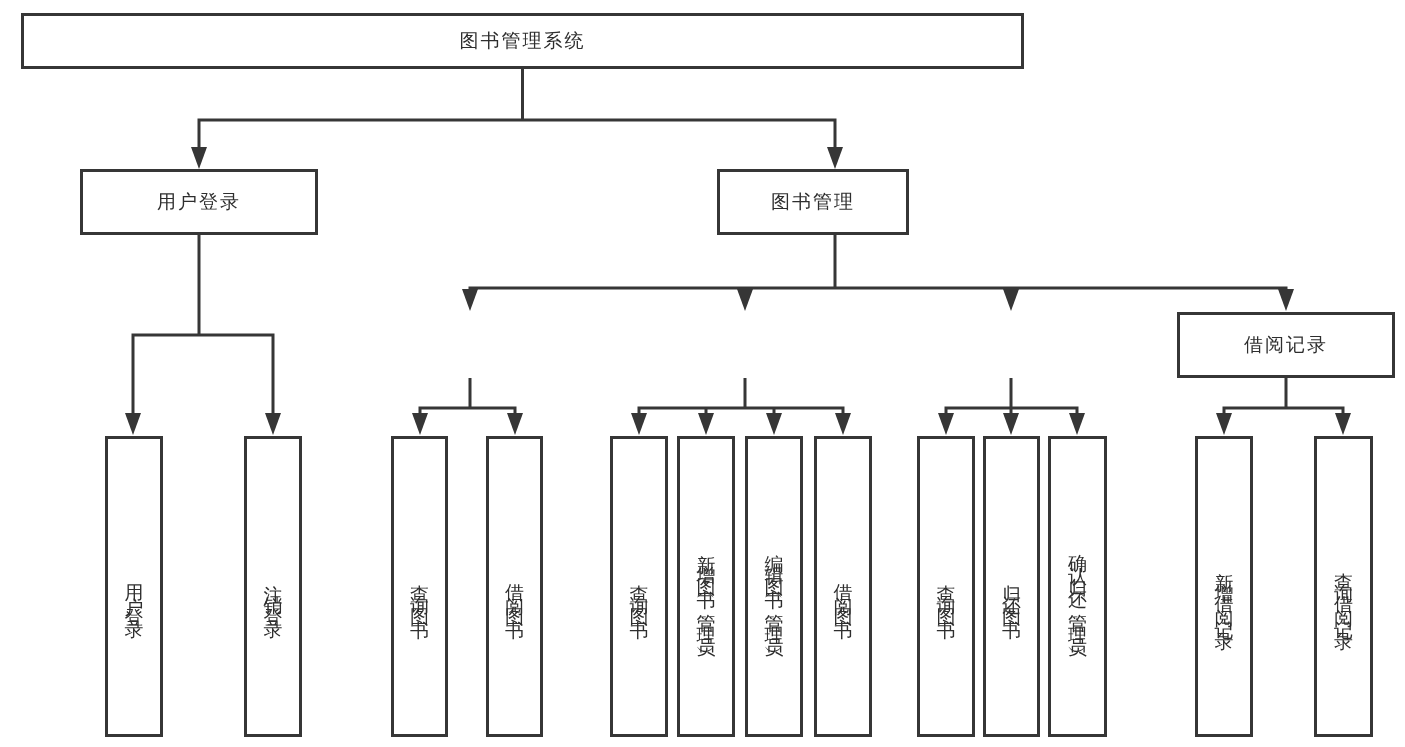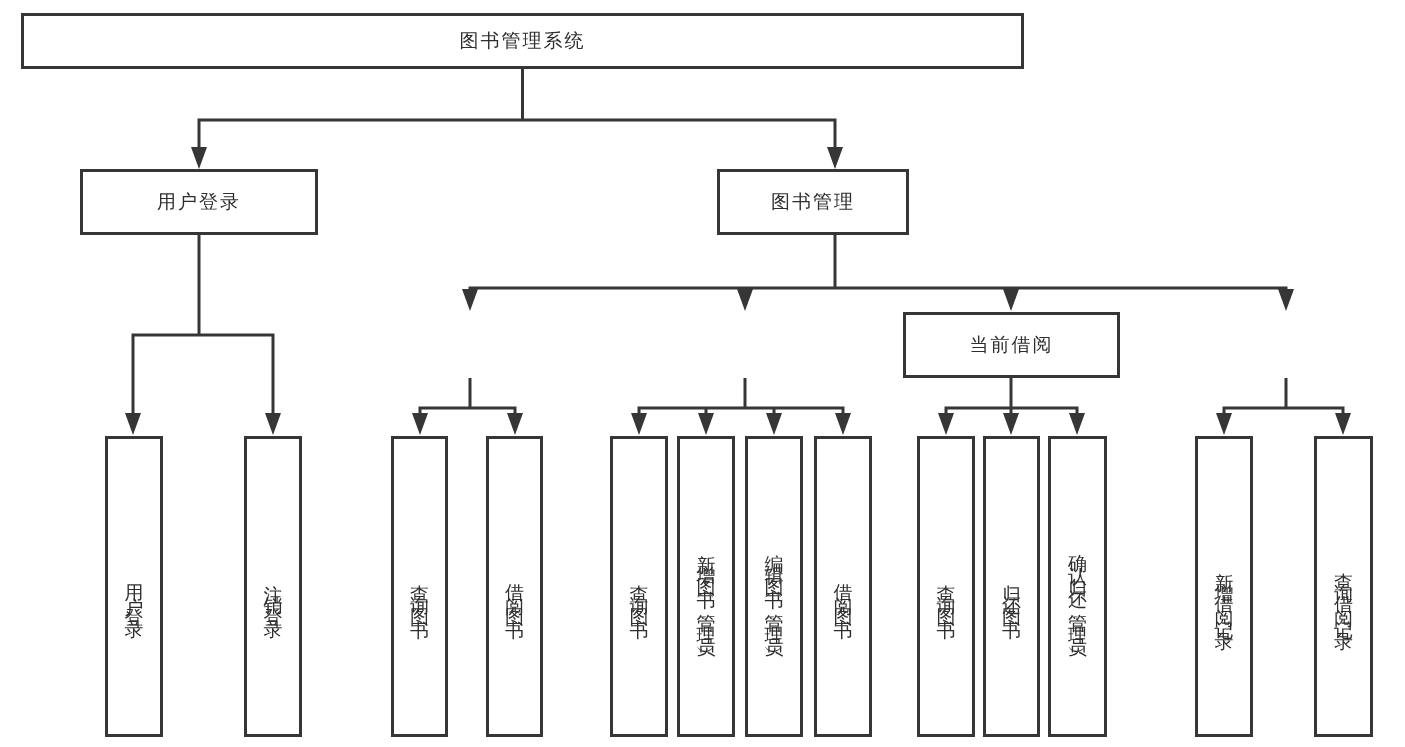--- a/index.html
+++ b/index.html
@@ -127,22 +127,22 @@
     <span class="h-label">图书管理系统</span>
   </div>
 
   <div class="box" style="left:80px;top:169px;width:238px;height:66px">
     <span class="h-label">用户登录</span>
   </div>
   <div class="box" style="left:717px;top:169px;width:192px;height:66px">
     <span class="h-label">图书管理</span>
   </div>
 
-  <div class="box" style="left:903px;top:312px;width:217px;height:66px">
-    <span class="h-label">当前借阅</span>
+  <div class="box" style="left:1177px;top:312px;width:218px;height:66px">
+    <span class="h-label">借阅记录</span>
   </div>
 
   <div class="box leaf" style="left:105px;top:436px;width:58px;height:301px">
     <span class="v-label">用户登录</span>
   </div>
   <div class="box leaf" style="left:244px;top:436px;width:58px;height:301px">
     <span class="v-label">注销登录</span>
   </div>
 
   <div class="box leaf" style="left:391px;top:436px;width:57px;height:301px">

